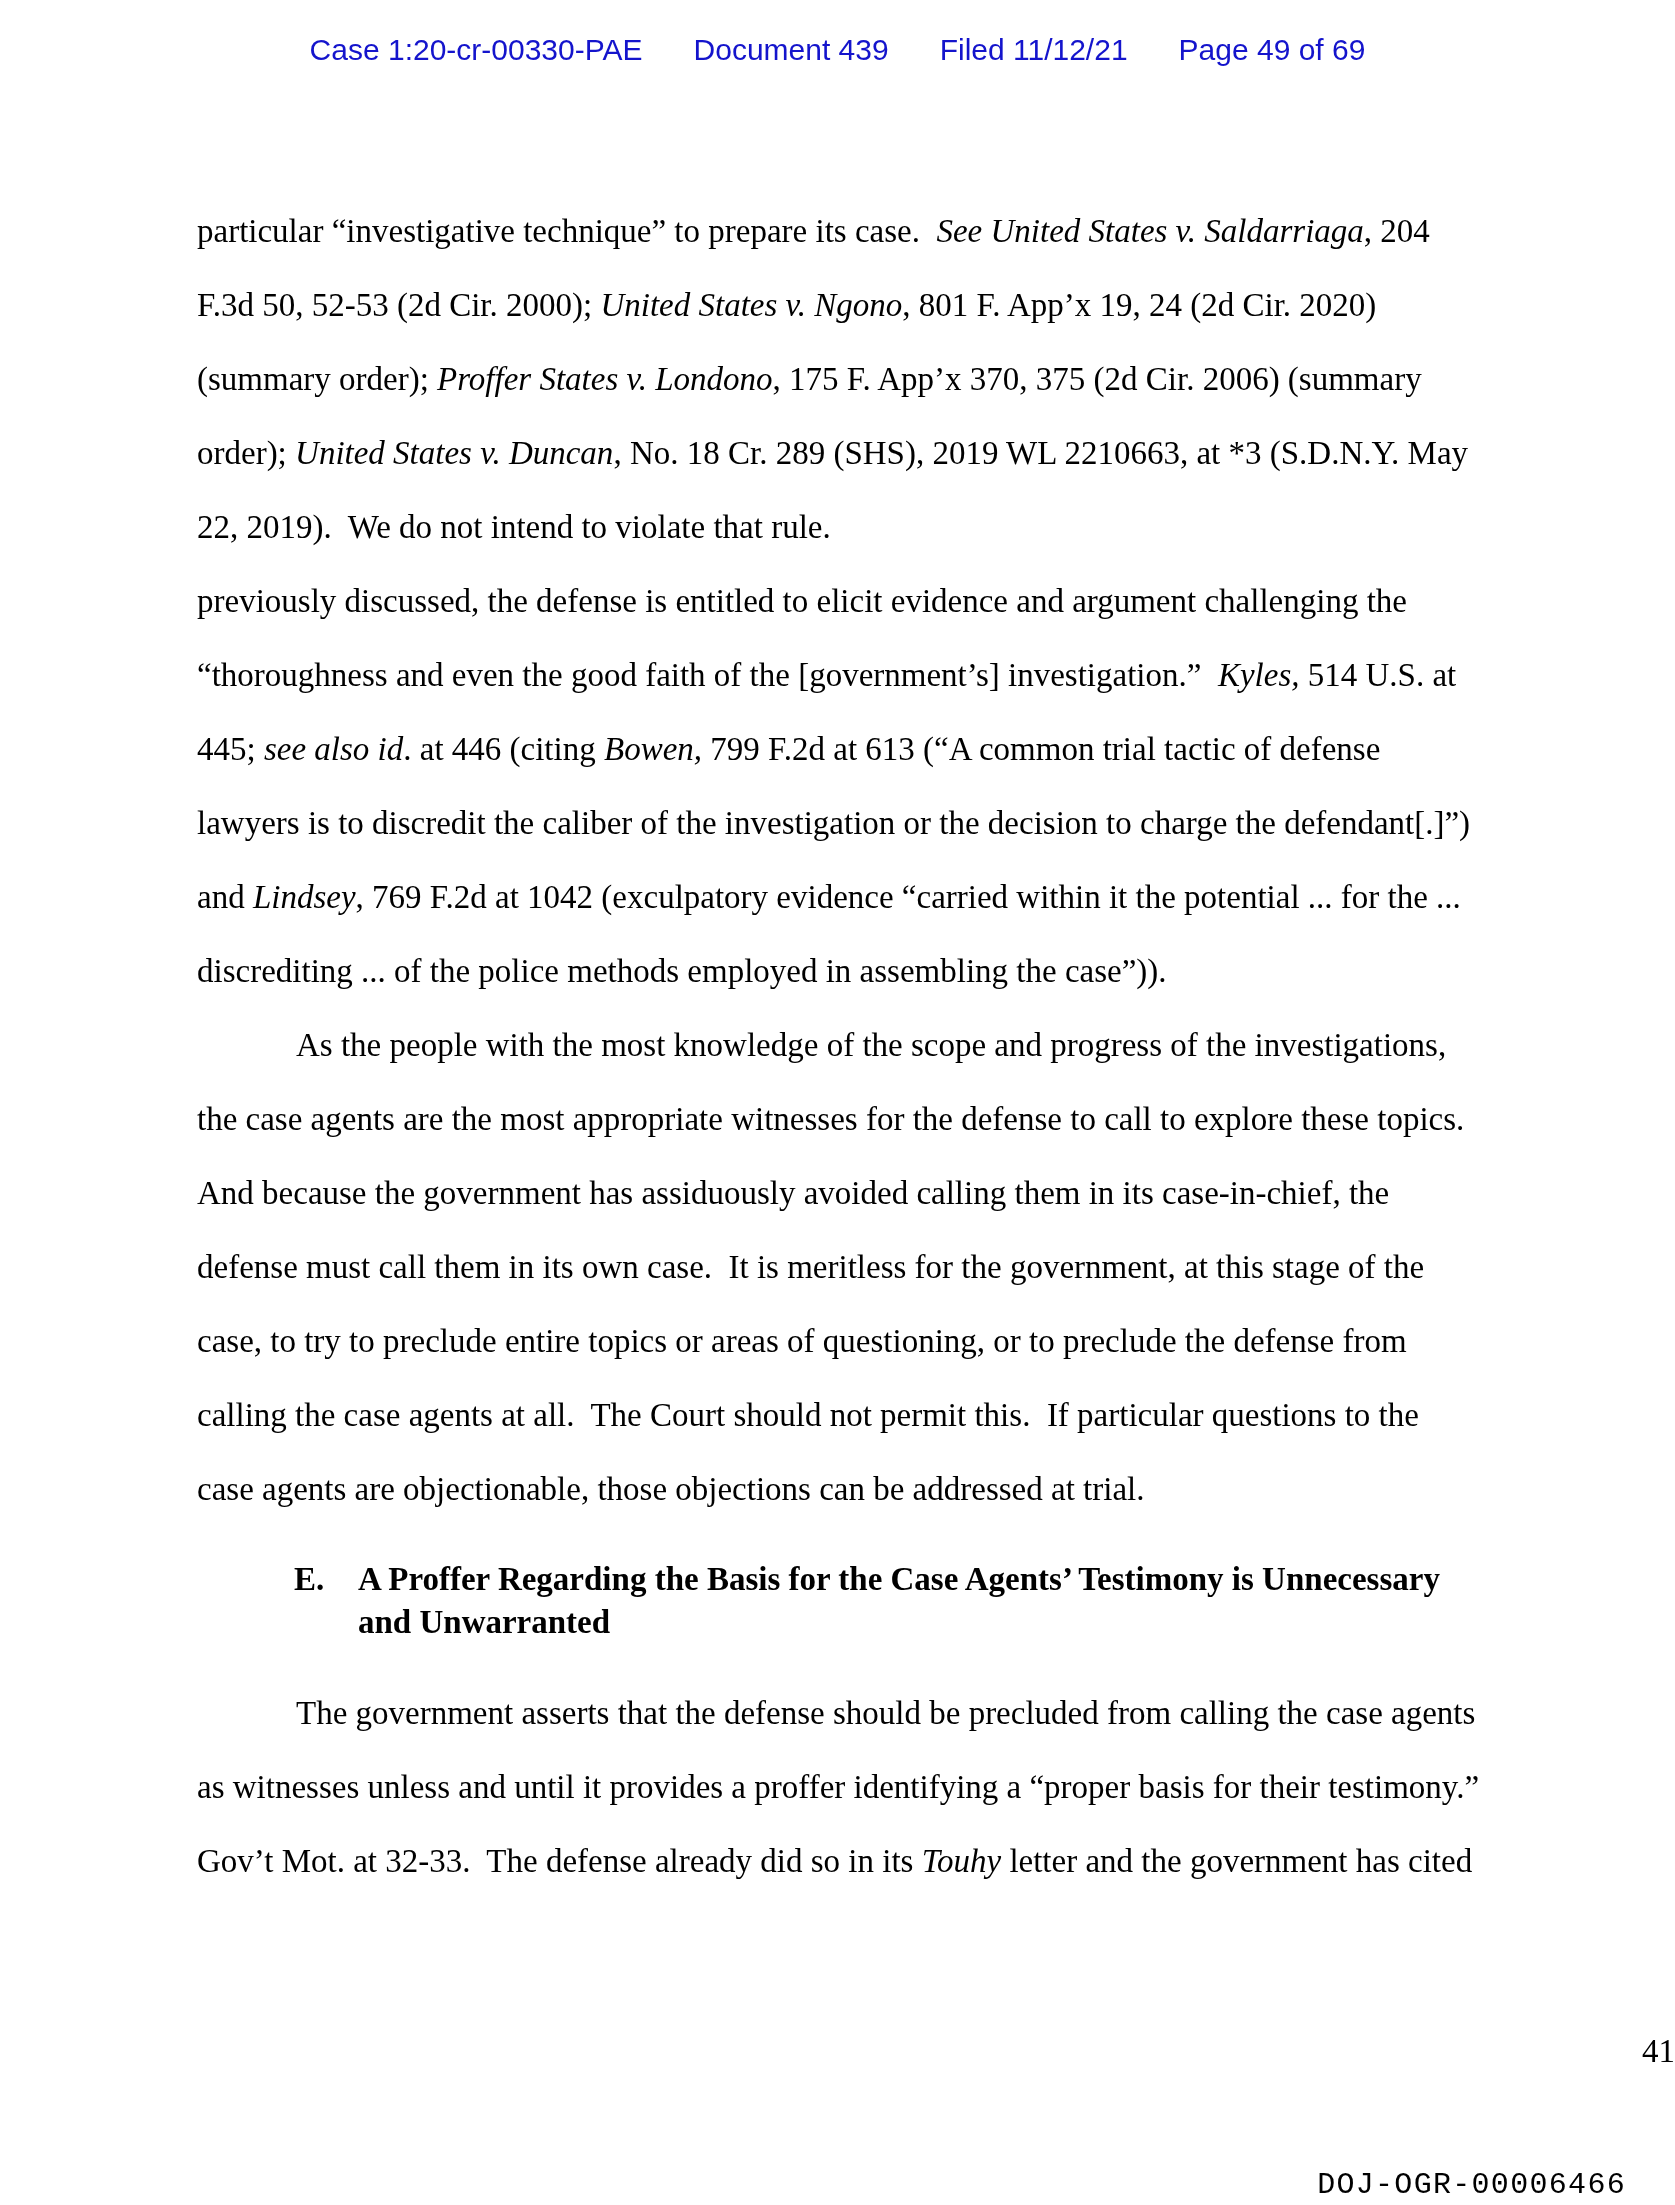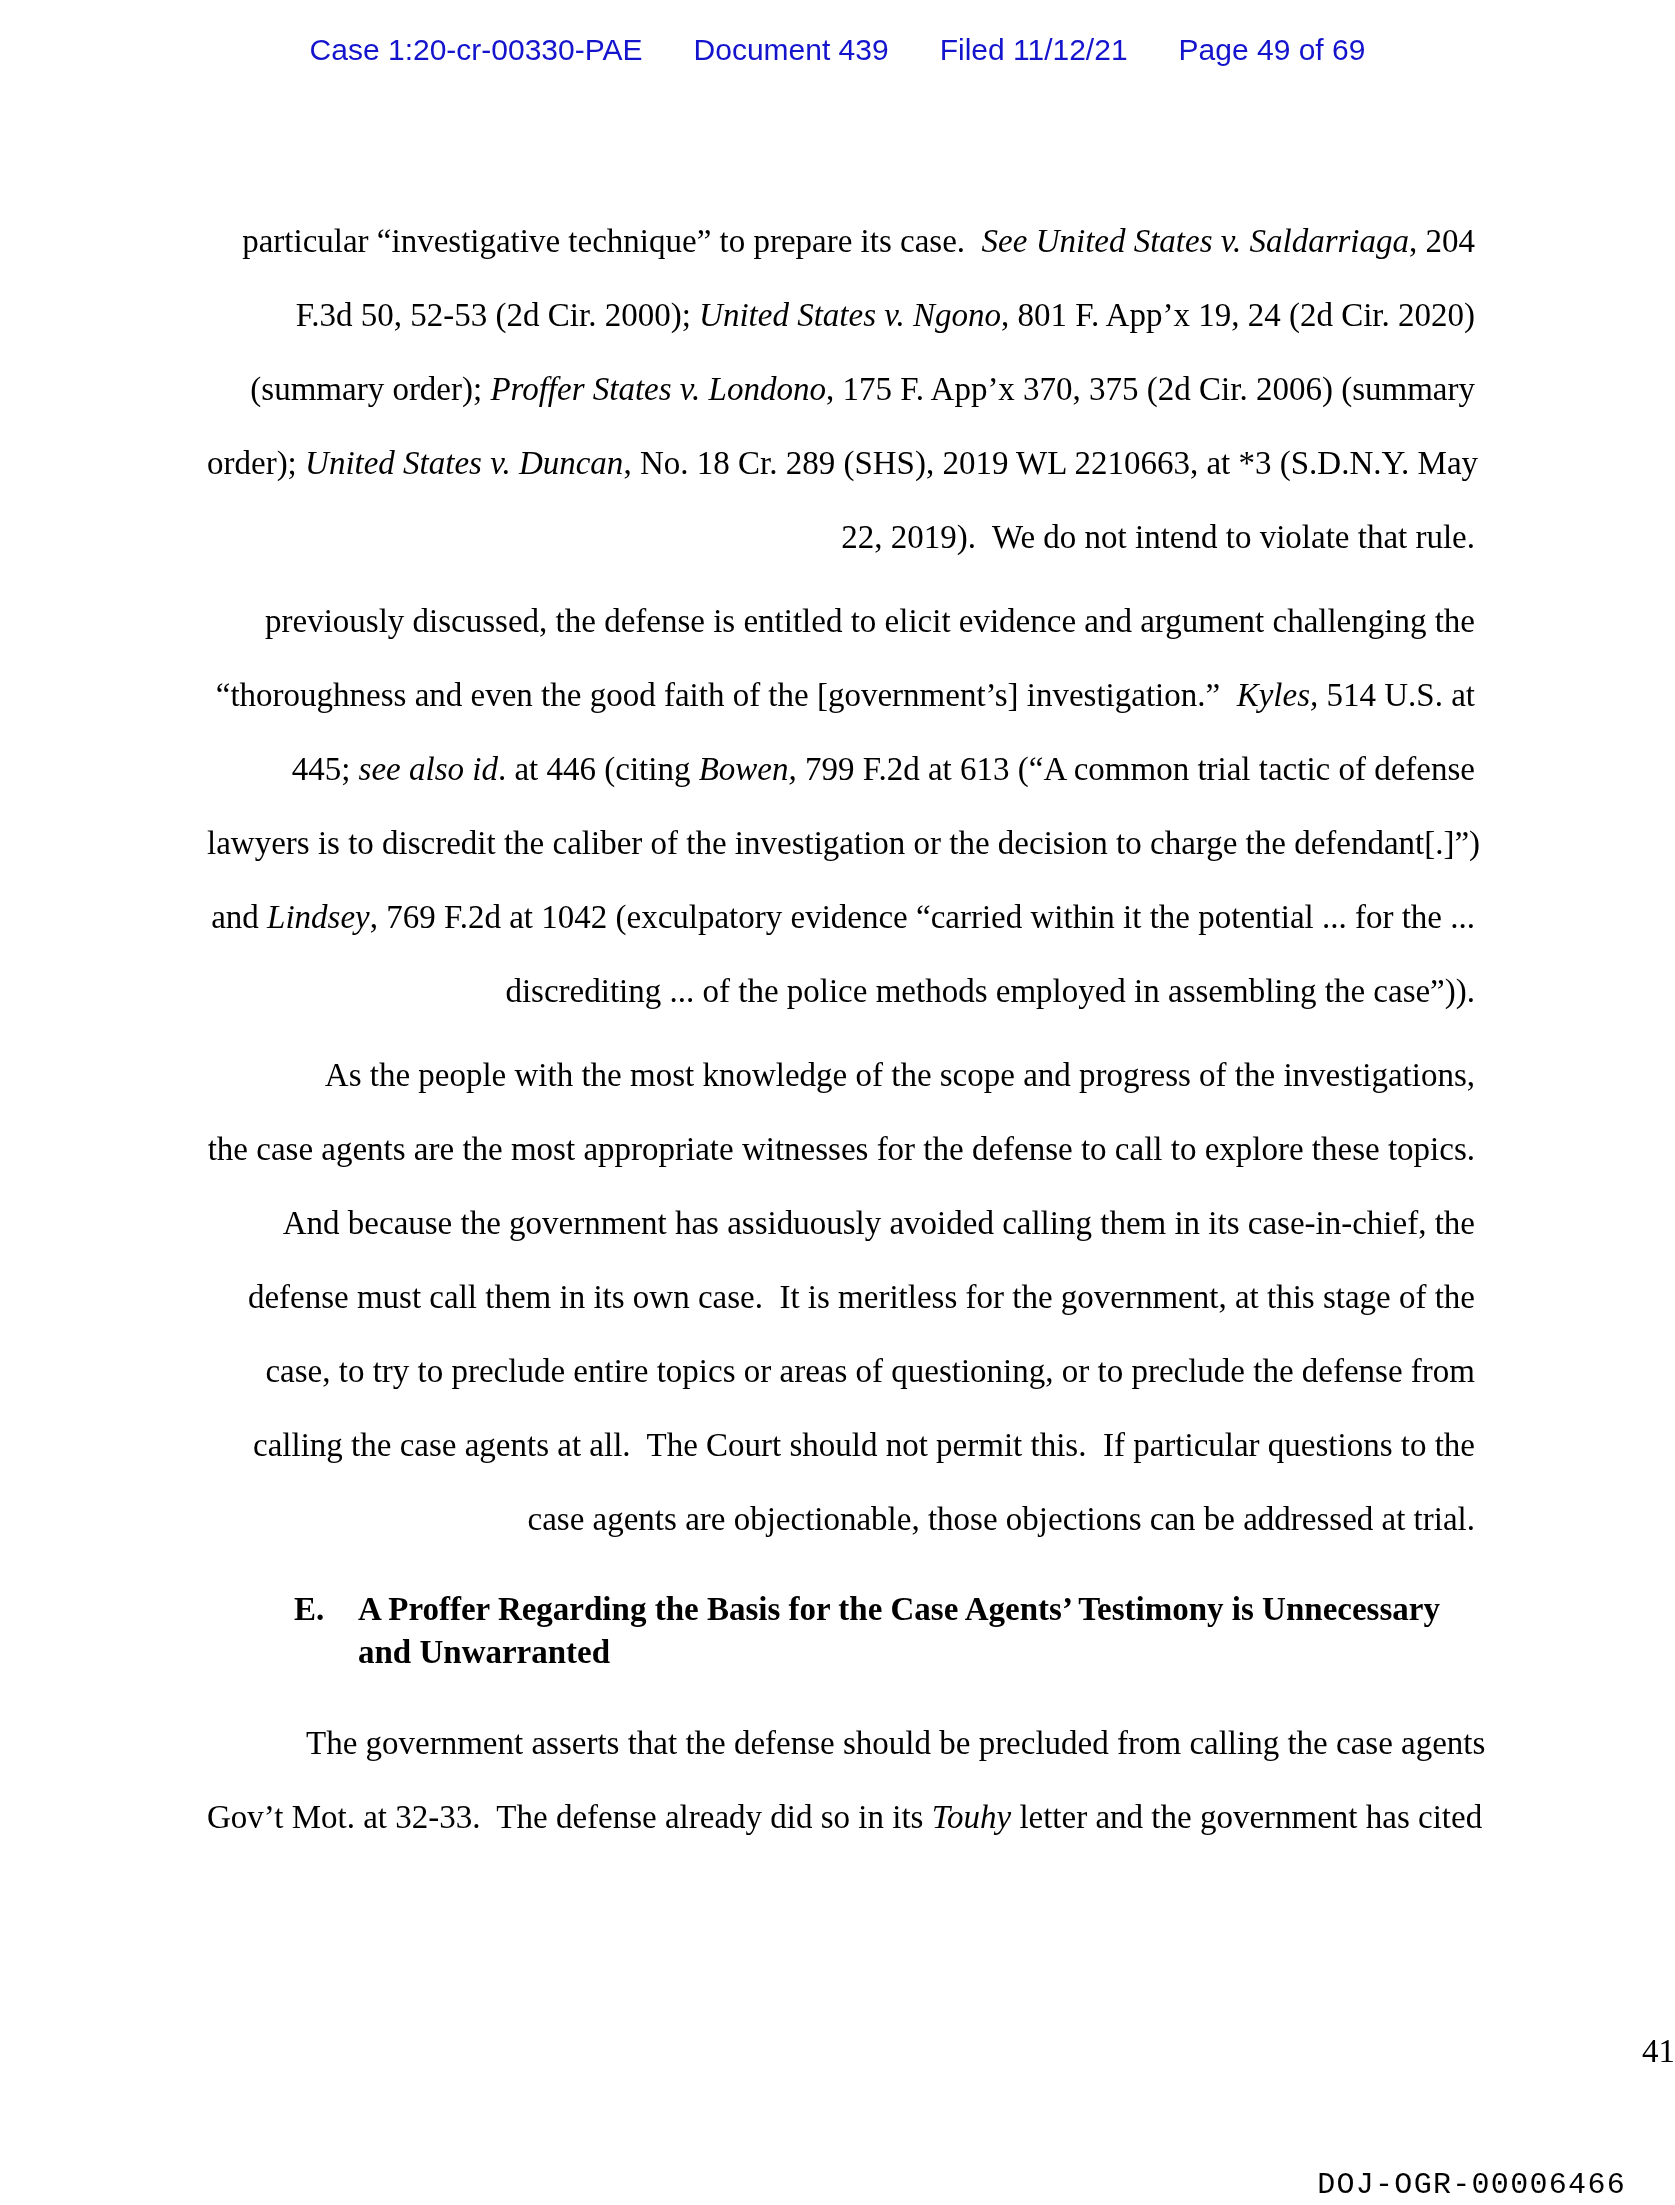--- a/index.html
+++ b/index.html
@@ -24,21 +24,21 @@
     font-size: 30px;
     color: #1414cc;
     white-space: pre;
   }
   .doc-body {
     position: absolute;
     left: 197px;
     top: 194px;
     width: 1288px;
   }
-  .paragraph { margin: 10px; text-align: right; }
+  .paragraph { margin: 0; }
   .line {
     white-space: pre;
     font-size: 33px;
     line-height: 74px;
     height: 74px;
   }
   .line.first-indent { text-indent: 99px; }
   .roman { font-style: normal; }
   .italic { font-style: italic; }
   .heading {
@@ -110,20 +110,21 @@
     </div>
     <div class="heading">
       <span class="heading-number">E.</span>
       <div class="heading-lines">
         <div class="hline">A Proffer Regarding the Basis for the Case Agents’ Testimony is Unnecessary</div>
         <div class="hline">and Unwarranted</div>
       </div>
     </div>
     <div class="paragraph">
       <div class="line first-indent"><span class="roman">The government asserts that the defense should be precluded from calling the case agents</span></div>
+      <div class="line"><span class="roman">as witnesses unless and until it provides a proffer identifying a “proper basis for their testimony.”</span></div>
       <div class="line"><span class="roman">Gov’t Mot. at 32-33.  The defense already did so in its </span><span class="italic">Touhy</span><span class="roman"> letter and the government has cited</span></div>
     </div>
   </div>
 
 <div class="page-number">41</div>
 
 <div class="bates-stamp">DOJ-OGR-00006466</div>
 
 
 </body></html>

